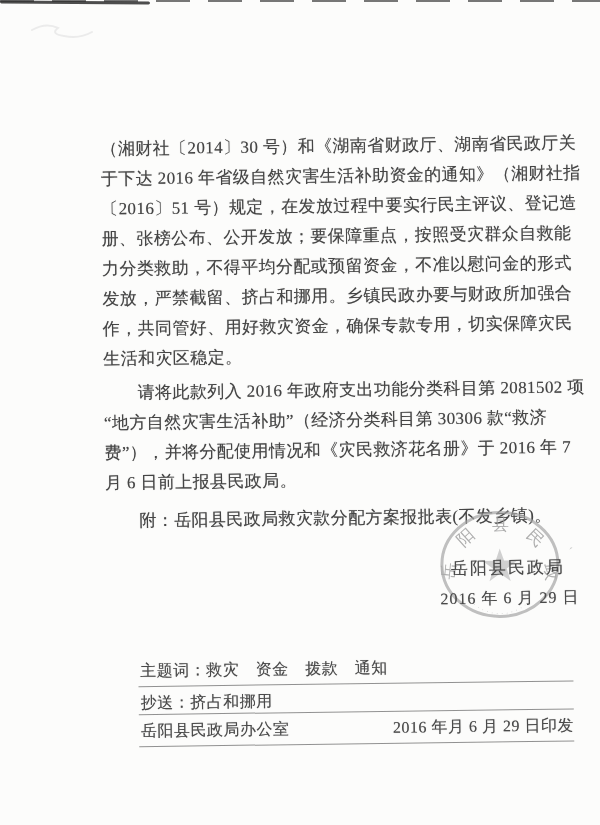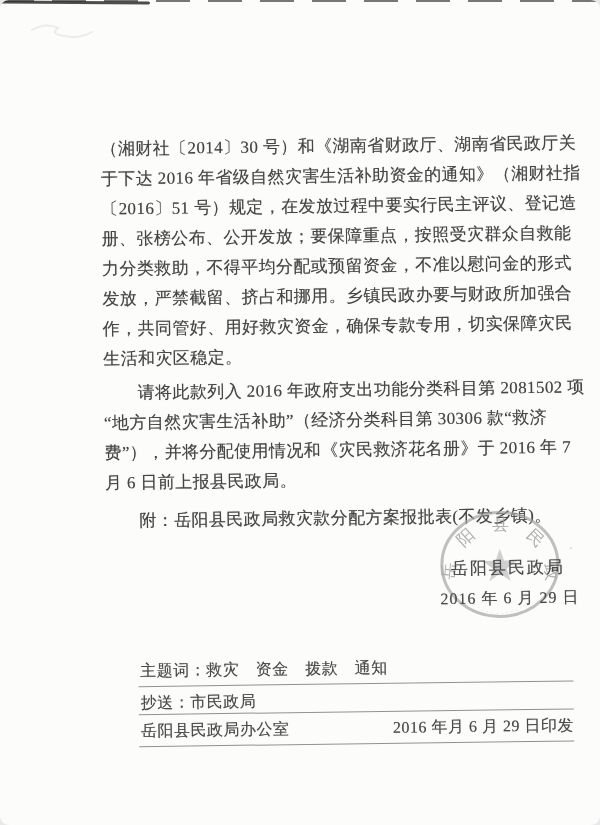--- a/index.html
+++ b/index.html
@@ -1,21 +1,20 @@
 <!DOCTYPE html>
 <html><head>
 <meta charset="utf-8">
 <style>
   html,body{margin:0;padding:0;background:#e9e9e9;}
   .page{
     position:relative;width:600px;height:825px;margin:0 auto;
     background:#fcfcfb;overflow:hidden;
     font-family:"Liberation Serif","DejaVu Serif",serif;
     color:#414141;
-    border-radius:9px;
   }
   
   .scan-edge{
     position:absolute;top:0;left:0;width:600px;height:2px;opacity:.75;
     background:repeating-linear-gradient(90deg,#4a4a4a 0 34px,rgba(74,74,74,0) 34px 52px);
   }
   .scan-edge-left{
     position:absolute;top:1px;left:0;width:150px;height:3px;background:#2e2e2e;
     transform:rotate(.4deg);opacity:.85;border-radius:2px;
   }
@@ -107,21 +106,21 @@
     <div class="sig-org">岳阳县民政局</div>
     <div class="sig-date">2016 年 6 月 29 日</div>
     <div class="stray-tick">ˊ</div>
 
     <div class="footer-row row-subject">
       <span>主题词：</span><span>救灾　资金　拨款　通知</span>
     </div>
     <div class="footer-rule rule-1"></div>
 
     <div class="footer-row row-cc">
-      <span>抄送：</span><span>市民政局</span>
+      <span>抄送：</span><span>挤占和挪用</span>
     </div>
     <div class="footer-rule rule-2"></div>
 
     <div class="footer-row row-issuer">
       <span>岳阳县民政局办公室</span>
       <span>2016 年月 6 月 29 日印发</span>
     </div>
     <div class="footer-rule rule-3"></div>
 
   </div>

